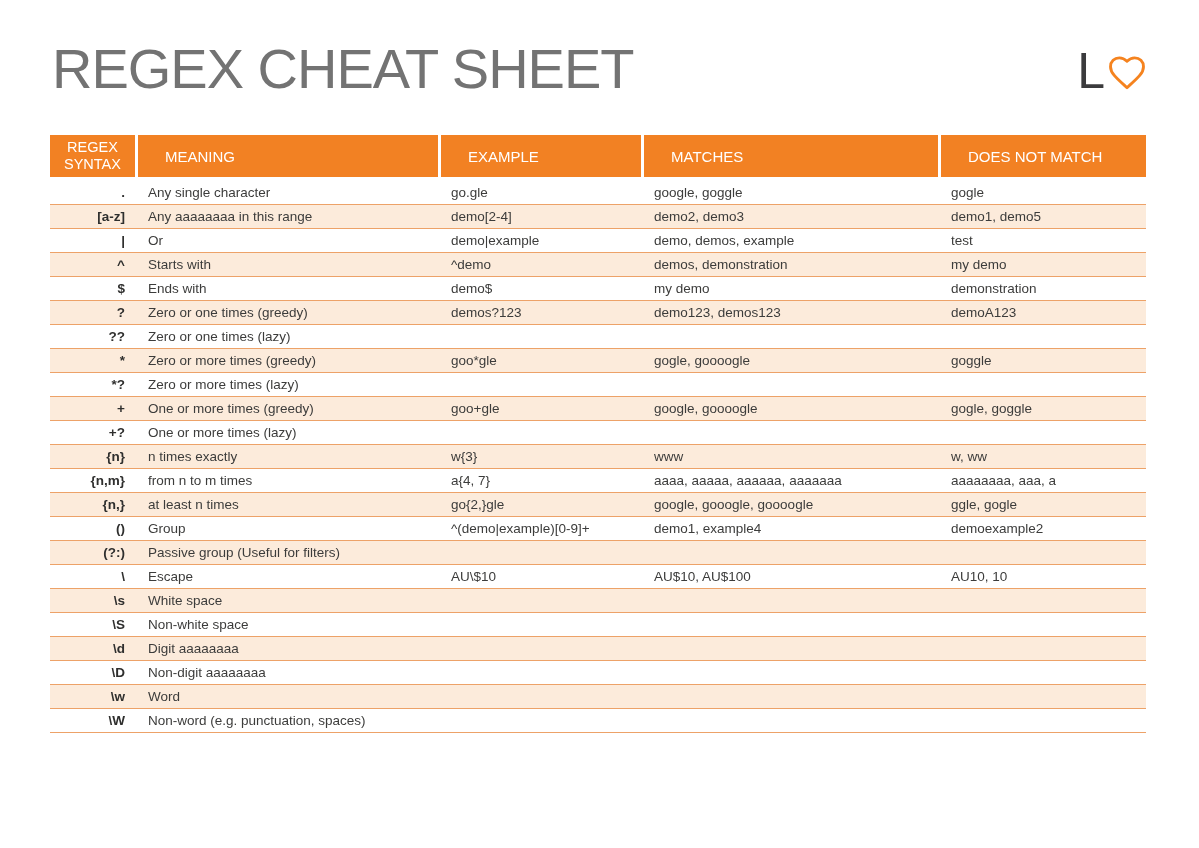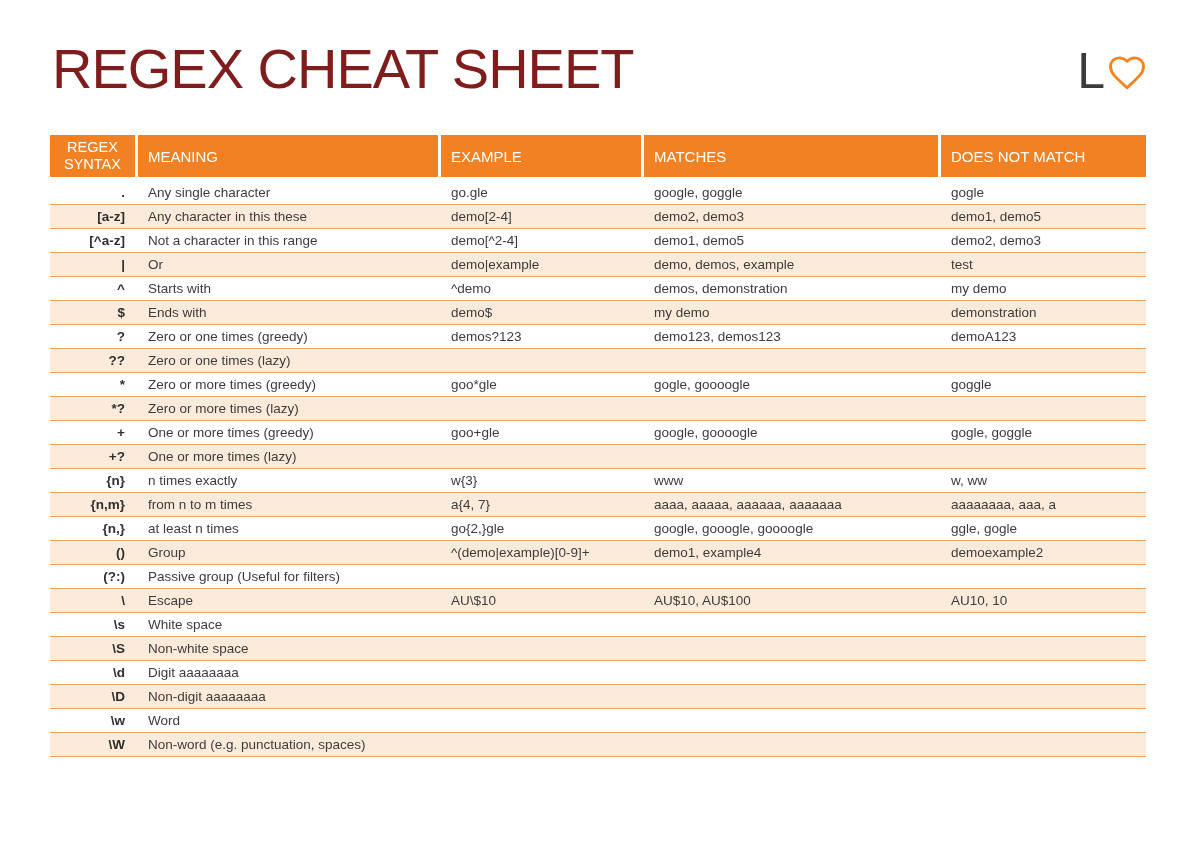--- a/index.html
+++ b/index.html
@@ -2,21 +2,21 @@
 <html><head>
 <meta charset="utf-8">
 <style>
   * { margin: 0; padding: 0; box-sizing: border-box; }
   html, body { width: 1199px; height: 848px; background: #ffffff; overflow: hidden; }
   body { font-family: "Liberation Sans", sans-serif; position: relative; }
 
   .page-title {
     position: absolute; left: 52px; top: 36px;
     font-size: 56px; font-weight: 100; letter-spacing: -1px;
-    color: #7f1d1d; white-space: nowrap;
+    color: #737373; white-space: nowrap;
   }
 
   .brand-logo {
     position: absolute; right: 50px; top: 42px;
     display: flex; align-items: center;
     font-size: 50px; font-weight: 100; letter-spacing: 0;
     color: #3b3b3d; white-space: nowrap;
   }
   .brand-logo .heart { width: 46px; height: 46px; margin: 2px -1px 0 -1px; display: block; }
 
@@ -27,21 +27,21 @@
   }
   col.c-syntax { width: 88px; }
   col.c-meaning { width: 303px; }
   col.c-example { width: 203px; }
   col.c-matches { width: 297px; }
   col.c-notmatch { width: auto; }
 
   thead th {
     background: #f28123; color: #ffffff;
     font-size: 15px; font-weight: normal; text-align: left;
-    height: 46px; padding: 4px 10px; vertical-align: middle;
+    height: 46px; padding: 4px 27px; vertical-align: middle;
     border-right: 3px solid #ffffff; border-bottom: 4px solid #ffffff;
   }
   thead th:last-child { border-right: none; }
   thead th.syntax-h { text-align: center; line-height: 1.15; padding: 4px 2px; font-size: 14.5px; margin-left: 32px; }
 
   tbody td {
     font-size: 13.5px; color: #3c3c3b;
     height: 24px; padding: 3px 10px; vertical-align: middle;
     border-bottom: 1px solid #eda268;
     overflow: hidden; white-space: nowrap;
@@ -84,31 +84,24 @@
   <tbody id="table-body">
       <tr>
     <td class="syntax">.</td>
     <td>Any single character</td>
     <td>go.gle</td>
     <td>google, goggle</td>
     <td>gogle</td>
   </tr>
       <tr>
     <td class="syntax">[a-z]</td>
-    <td>Any character in this these</td>
+    <td>Any aaaaaaaa in this range</td>
     <td>demo[2-4]</td>
     <td>demo2, demo3</td>
     <td>demo1, demo5</td>
-  </tr>
-      <tr>
-    <td class="syntax">[^a-z]</td>
-    <td>Not a character in this range</td>
-    <td>demo[^2-4]</td>
-    <td>demo1, demo5</td>
-    <td>demo2, demo3</td>
   </tr>
       <tr>
     <td class="syntax">|</td>
     <td>Or</td>
     <td>demo|example</td>
     <td>demo, demos, example</td>
     <td>test</td>
   </tr>
       <tr>
     <td class="syntax">^</td>

